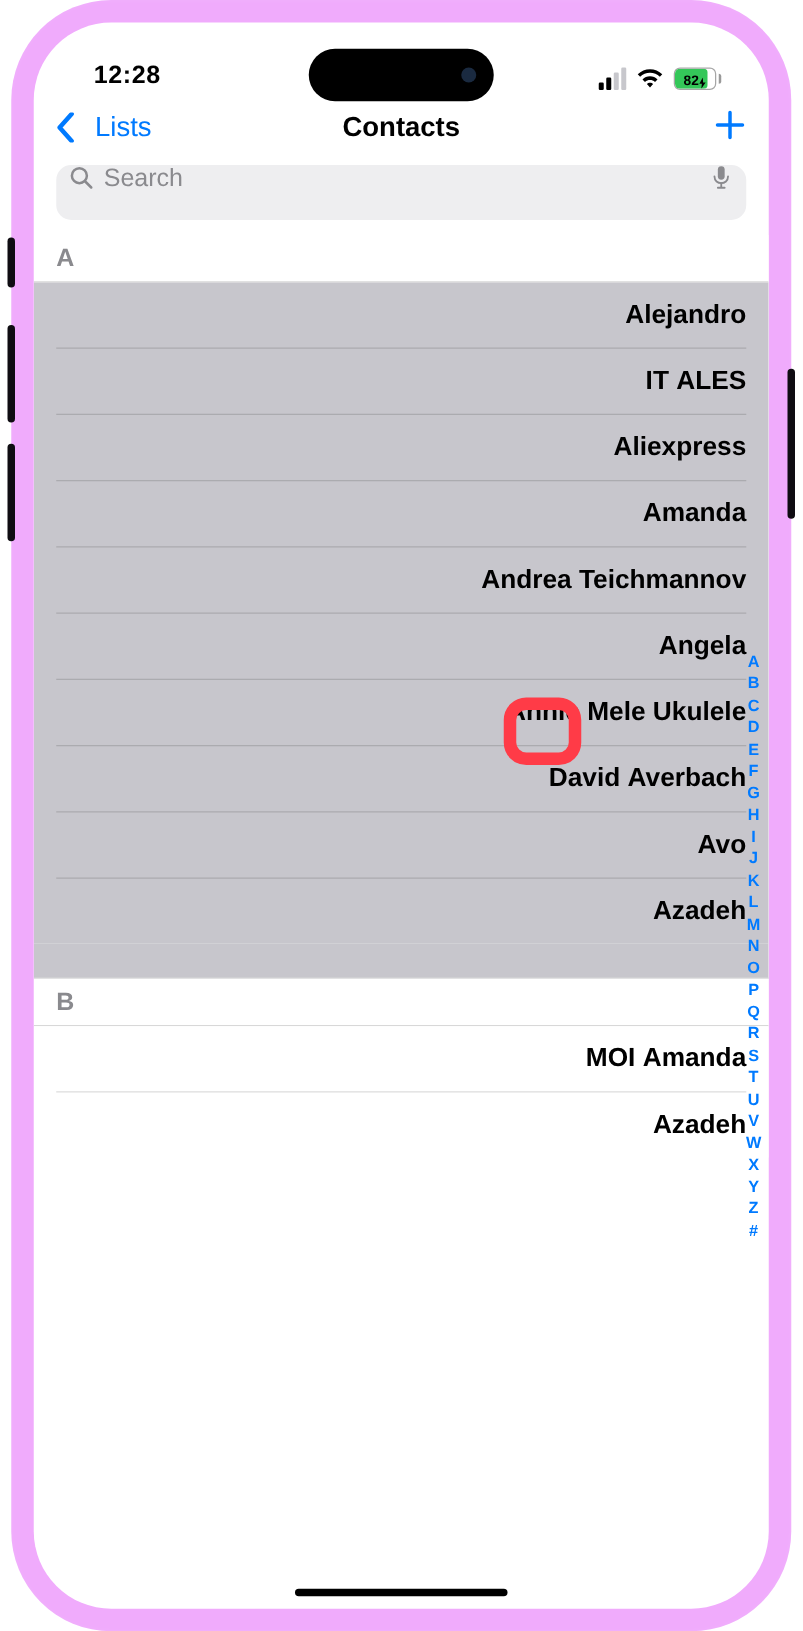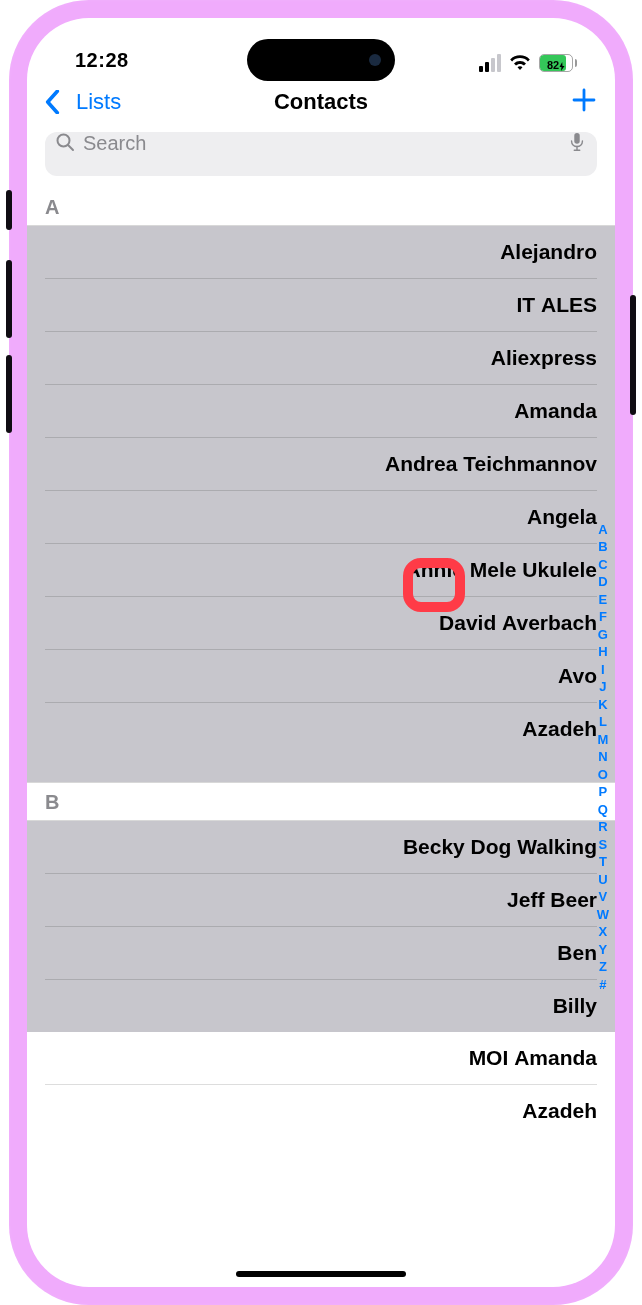--- a/index.html
+++ b/index.html
@@ -318,26 +318,20 @@
         <div class="contact-row"><span class="name-regular">Andrea</span> <span class="name-bold">Teichmannov</span></div>
         <div class="contact-row"><span class="name-regular"></span> <span class="name-bold">Angela</span></div>
         <div class="contact-row"><span class="name-regular">Annie</span> <span class="name-bold">Mele Ukulele</span></div>
         <div class="contact-row"><span class="name-regular">David</span> <span class="name-bold">Averbach</span></div>
         <div class="contact-row"><span class="name-regular"></span> <span class="name-bold">Avo</span></div>
         <div class="contact-row"><span class="name-regular"></span> <span class="name-bold">Azadeh</span></div>
       </div>
       <div class="section-gap"></div>
 
       <div class="section-header">B</div>
-      <div class="highlighted-section">
-        <div class="contact-row"><span class="name-regular">Becky</span> <span class="name-bold">Dog Walking</span></div>
-        <div class="contact-row"><span class="name-regular">Jeff</span> <span class="name-bold">Beer</span></div>
-        <div class="contact-row"><span class="name-regular"></span> <span class="name-bold">Ben</span></div>
-        <div class="contact-row"><span class="name-regular"></span> <span class="name-bold">Billy</span></div>
-      </div>
       <div style="background:#fff">
         <div class="contact-row"><span class="name-regular">MOI</span> <span class="name-bold">Amanda</span></div>
         <div class="contact-row"><span class="name-regular"></span> <span class="name-bold">Azadeh</span></div>
       </div>
 
       <div class="index-strip">
         <span>A</span>
         <span>B</span>
         <span>C</span>
         <span>D</span>

